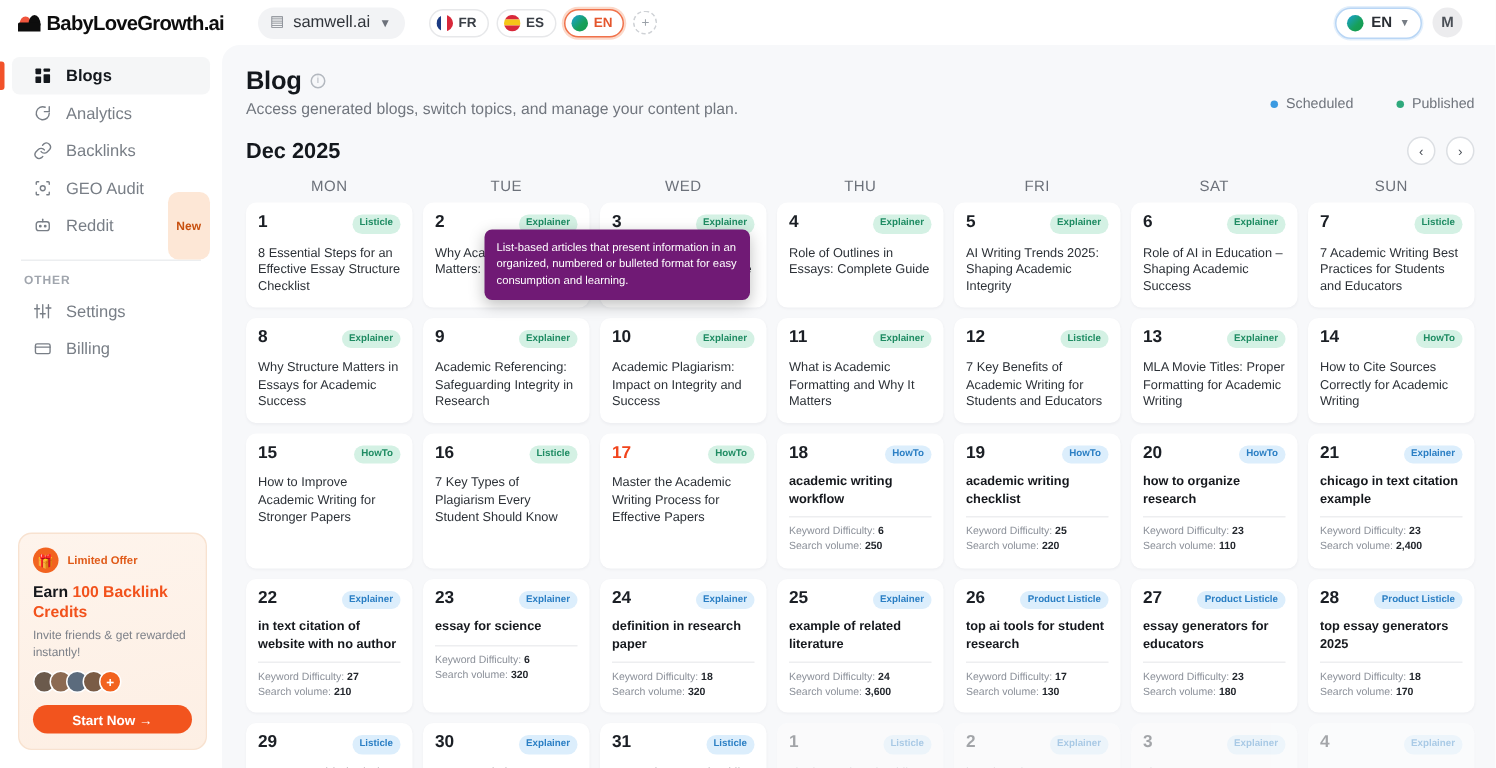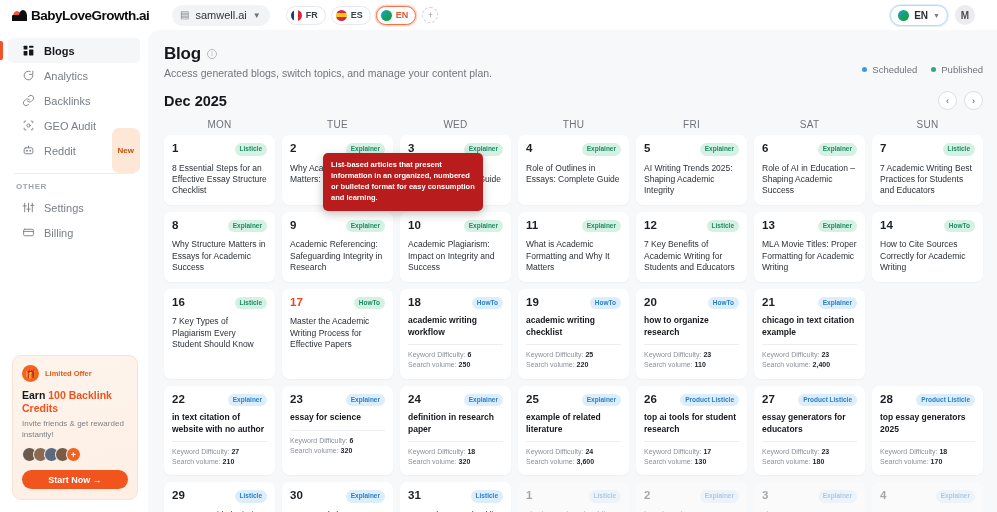--- a/index.html
+++ b/index.html
@@ -175,21 +175,21 @@
   .page-head { display: flex; align-items: flex-start; }
   .page-title { display: flex; align-items: center; gap: 6px; }
   .page-title h1 { font-size: 17px; font-weight: 700; color: #14181d; letter-spacing: -0.2px; }
   .info-ico {
     width: 10px; height: 10px; border-radius: 50%;
     border: 1px solid #b3b8bf; color: #b3b8bf;
     font-size: 7px; line-height: 8px; text-align: center; cursor: pointer;
   }
   .page-sub { font-size: 10.5px; color: #71767e; margin-top: 3px; }
 
-  .legend { margin-left: auto; display: flex; align-items: center; gap: 14px; padding-top: 20px; }
+  .legend { margin-left: auto; display: flex; align-items: center; gap: 29px; padding-top: 20px; }
   .lg { display: flex; align-items: center; gap: 5px; font-size: 9.5px; color: #6f747c; }
   .dot { width: 5px; height: 5px; border-radius: 50%; }
   .dot.sch { background: #3b9ae1; }
   .dot.pub { background: #2fa97c; }
 
   .month-row { display: flex; align-items: center; margin-top: 12px; }
   .month-label { font-size: 14.5px; font-weight: 700; color: #14181d; }
   .month-nav { margin-left: auto; display: flex; gap: 7px; }
   .navbtn {
     width: 19px; height: 19px; border-radius: 50%;
@@ -229,26 +229,25 @@
   .tag.blue  { background: #dceefc; color: #2b7fc4; }
   .cell-title { font-size: 8.5px; color: #2c3views; }
   .cell-title { font-size: 8.5px; color: #2c3137; line-height: 1.35; margin-top: 7px; }
   .cell.kw .cell-title { font-weight: 700; color: #15181d; margin-top: 6px; }
   .kwdiv { height: 1px; background: #edeef0; margin: 6px 0 5px 0; }
   .kwline { font-size: 7px; color: #8b9099; line-height: 1.45; }
   .kwline b { color: #22262c; font-weight: 700; }
 
   
   .tooltip {
-    position: absolute; left: 175px; top: 123px; width: 160px;
-    background: #b91c1c; color: #ffffff;
+    position: absolute; left: 175px; top: 123px; width: 177px;
+    background: #701a75; color: #ffffff;
     border-radius: 5px; padding: 7px 8px;
     font-size: 7.5px; line-height: 1.45; z-index: 50;
     box-shadow: 0 3px 10px rgba(0,0,0,0.25);
-    font-weight: bold;
   }
 </style>
 </head>
 <body>
 
 <div class="app">
 
   <div class="topbar">
     <div class="brand">
       <span class="brand-logo">
@@ -538,20 +537,27 @@
                 <div class="cell-top">
                   <div class="daynum">14</div>
                   <div class="tag green">HowTo</div>
                 </div>
                 <div class="cell-title">How to Cite Sources Correctly for Academic Writing</div>
               </div>
             </div>
             <div class="week">
               <div class="cell">
                 <div class="cell-top">
+                  <div class="daynum">15</div>
+                  <div class="tag green">HowTo</div>
+                </div>
+                <div class="cell-title">How to Improve Academic Writing for Stronger Papers</div>
+              </div>
+              <div class="cell">
+                <div class="cell-top">
                   <div class="daynum">16</div>
                   <div class="tag green">Listicle</div>
                 </div>
                 <div class="cell-title">7 Key Types of Plagiarism Every Student Should Know</div>
               </div>
               <div class="cell">
                 <div class="cell-top">
                   <div class="daynum today">17</div>
                   <div class="tag green">HowTo</div>
                 </div>

